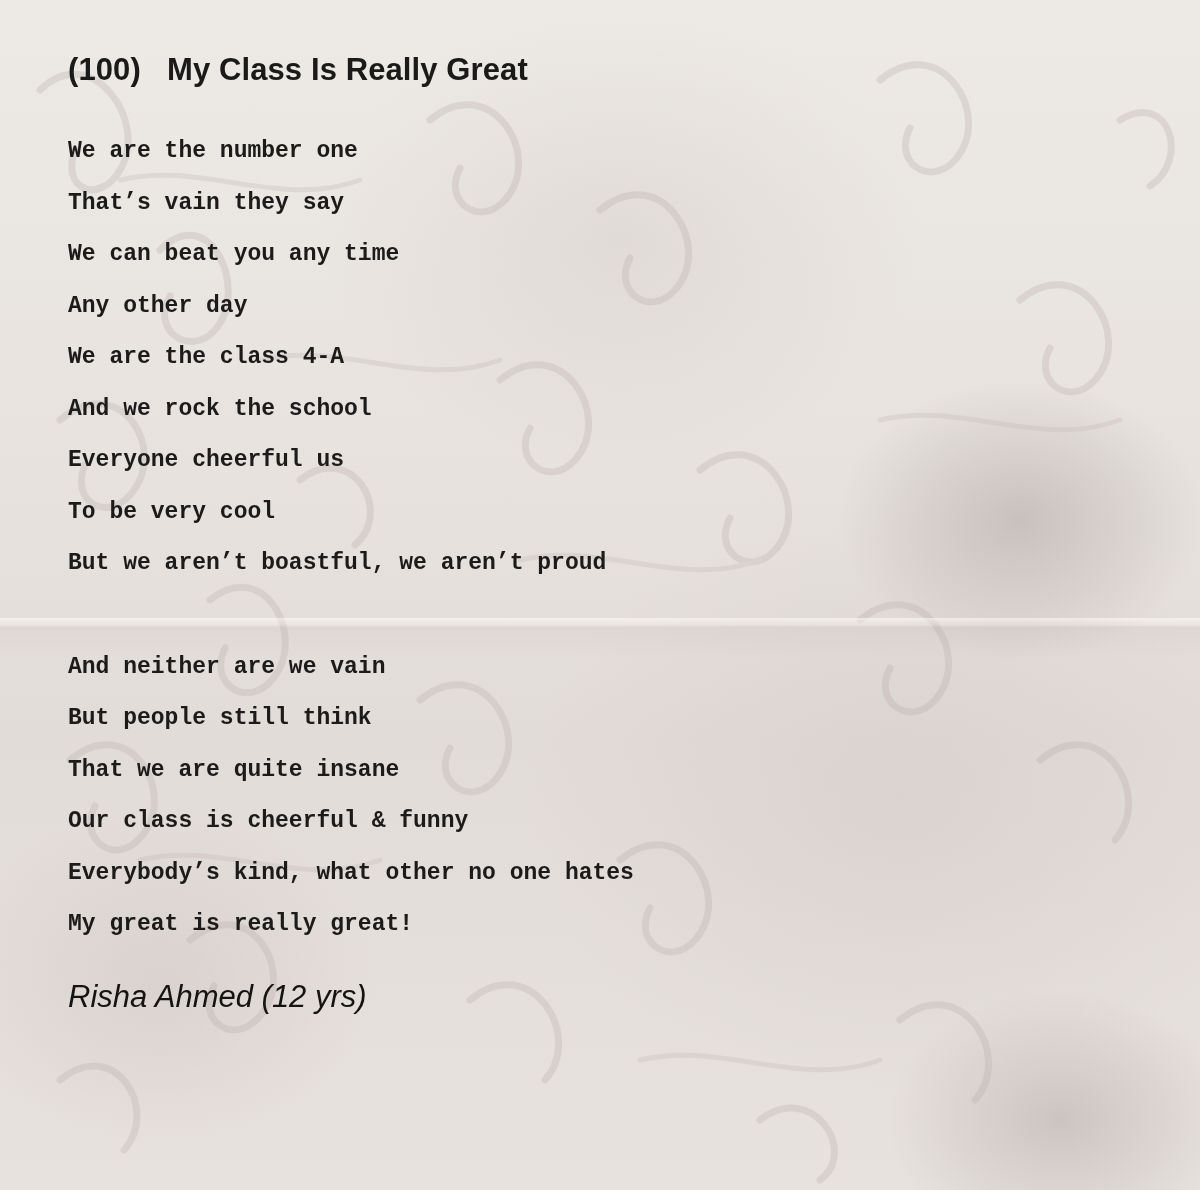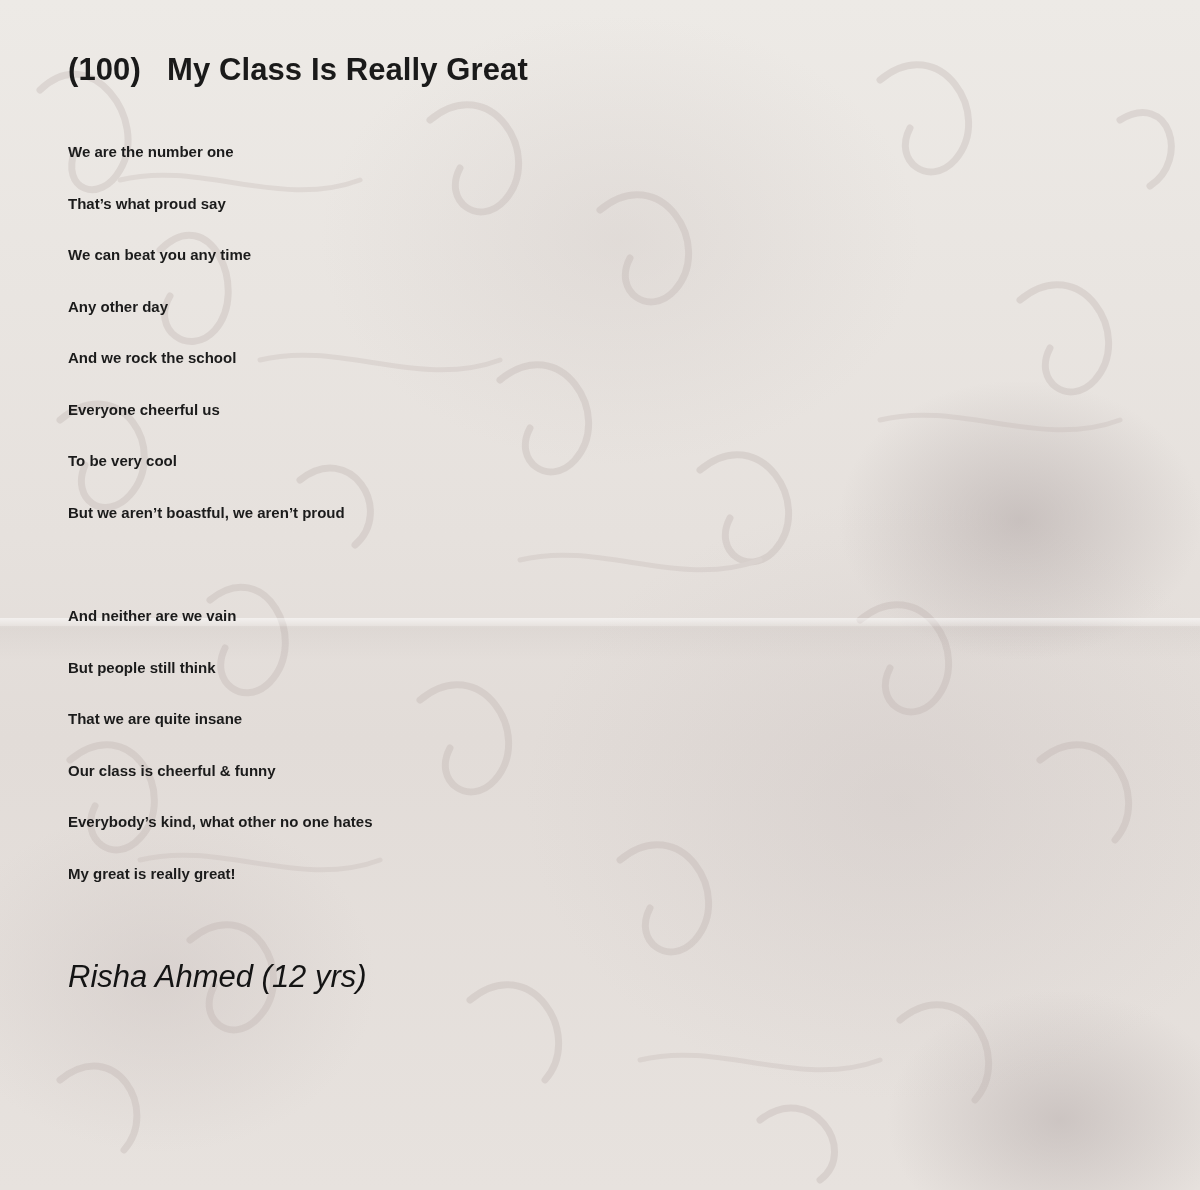--- a/index.html
+++ b/index.html
@@ -82,29 +82,30 @@
   }
 
   .stanza {
     margin: 0 0 0 0;
   }
   .stanza + .stanza {
     margin-top: 52px;
   }
 
   .poem-line {
-    font-size: 15px;
+    font-size: 23px;
     font-weight: bold;
     color: #1b1b1b;
     line-height: 51.5px;
     white-space: pre;
+    font-family: Liberation Mono, monospace;
   }
 
   .author {
-    margin-top: 60px;
+    margin-top: 28px;
     font-size: 31px;
     font-style: italic;
     color: #141414;
     white-space: pre;
   }
 </style>
 </head>
 <body>
 
 <div class="page">
@@ -148,23 +149,24 @@
 
   <div class="seam"></div>
   <div class="seam2"></div>
 
   <div class="content">
 
     <h1 class="poem-title">(100)   My Class Is Really Great</h1>
 
     <div class="stanza">
       <div class="poem-line">We are the number one</div>
-      <div class="poem-line">That’s what proud say</div>
+      <div class="poem-line">That’s vain they say</div>
       <div class="poem-line">We can beat you any time</div>
       <div class="poem-line">Any other day</div>
+      <div class="poem-line">We are the class 4-A</div>
       <div class="poem-line">And we rock the school</div>
       <div class="poem-line">Everyone cheerful us</div>
       <div class="poem-line">To be very cool</div>
       <div class="poem-line">But we aren’t boastful, we aren’t proud</div>
     </div>
 
     <div class="stanza">
       <div class="poem-line">And neither are we vain</div>
       <div class="poem-line">But people still think</div>
       <div class="poem-line">That we are quite insane</div>

